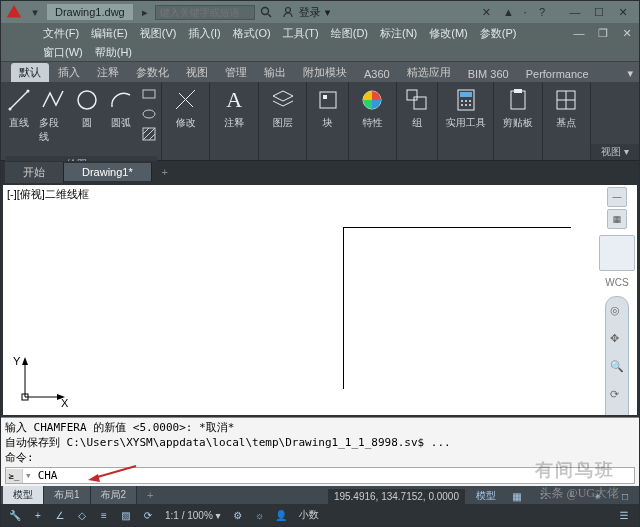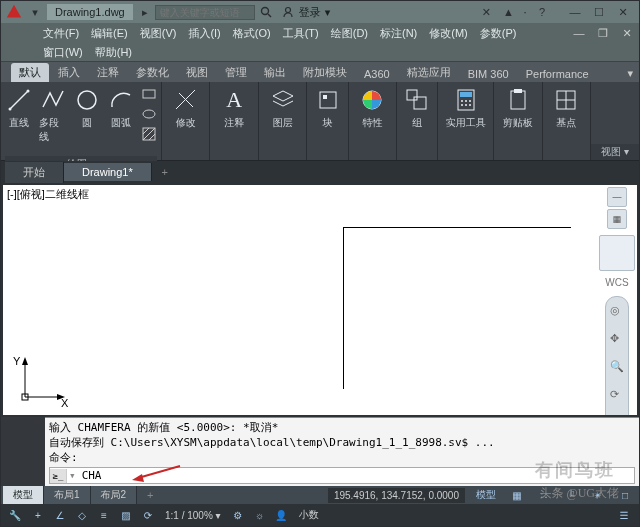--- a/index.html
+++ b/index.html
@@ -51,28 +51,28 @@
   .ucs{position:absolute;left:14px;bottom:10px;}
   .nav-widgets{position:absolute;right:2px;top:2px;display:flex;flex-direction:column;gap:2px;align-items:center;}
   .nav-w{width:18px;height:18px;background:#dce4ea;border:1px solid #b0bcc6;border-radius:2px;display:flex;align-items:center;justify-content:center;font-size:9px;color:#555;}
   .viewcube{width:34px;height:34px;background:#e8eef3;border:1px solid #b0bcc6;margin:4px 0;border-radius:2px;}
   .wcs-label{font-size:10px;color:#777;}
   .navbar{width:22px;height:140px;background:#d8e0e6;border:1px solid #b0bcc6;border-radius:11px;margin-top:6px;display:flex;flex-direction:column;align-items:center;justify-content:space-around;}
   .navbar div{width:14px;height:14px;color:#666;}
   .geom-line{position:absolute;background:#000;}
   
   
-  .cmd-wrap{background:#f4f4f4;border-top:1px solid #888;padding:2px 4px;color:#000;font-family:Consolas,monospace;font-size:11px;margin-left:44px;}
+  .cmd-wrap{background:#f4f4f4;border-top:1px solid #888;padding:2px 4px;color:#000;font-family:Consolas,monospace;font-size:11px;}
   .cmd-input-row{display:flex;align-items:center;background:#fff;border:1px solid #aaa;margin-top:2px;position:relative;}
   .cmd-prompt-icon{width:16px;height:14px;background:#e0e0e0;border-right:1px solid #ccc;display:flex;align-items:center;justify-content:center;font-size:9px;}
   .cmd-text{padding:1px 4px;color:#000;text-align:center;}
   .red-arrow{position:absolute;left:82px;top:-4px;}
   
   
-  .layout-tabs{height:18px;background:#404850;display:flex;align-items:center;padding-left:2px;}
+  .layout-tabs{height:18px;background:#404850;display:flex;align-items:flex-end;padding-left:2px;}
   .layout-tab{padding:2px 10px;font-size:10px;color:#ccc;background:#4a545c;border-right:1px solid #2a3036;}
   .layout-tab.active{background:#d8e0e6;color:#1a2020;}
   .status-right{margin-left:auto;display:flex;align-items:center;gap:7px;color:#ccc;padding-right:4px;}
   .status-coords{background:#2c3236;padding:2px 6px;font-size:10px;color:#ccc;}
   .status-btn{width:20px;height:16px;display:flex;align-items:center;justify-content:center;color:#a8caea;font-size:10px;}
   
   
   .statusbar{height:22px;background:#2c3236;display:flex;align-items:center;padding:0 4px;}
   .statusbar .status-btn{width:22px;height:18px;}
   .zoom-text{color:#ccc;font-size:10px;padding:0 6px;}

